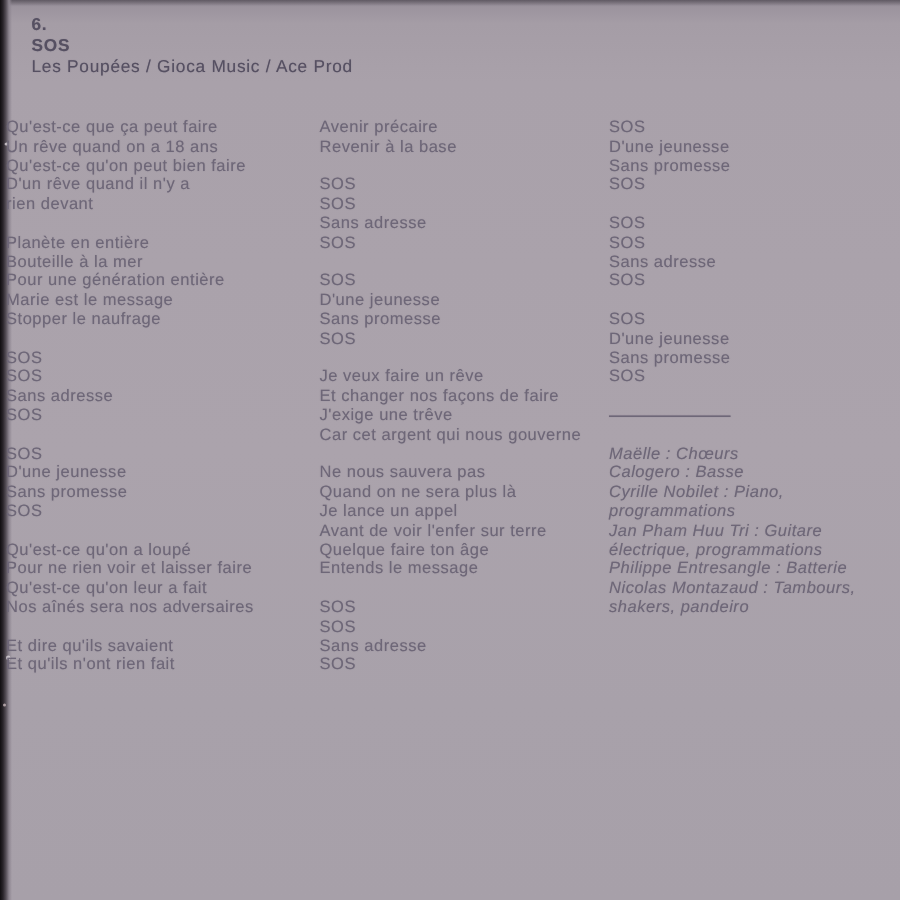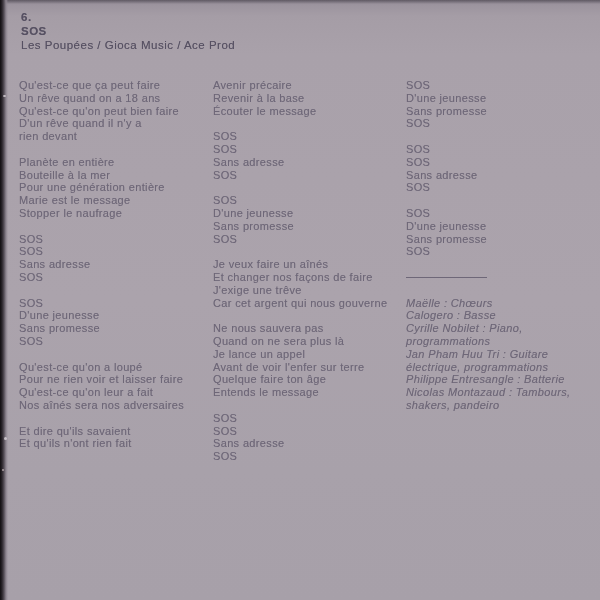--- a/index.html
+++ b/index.html
@@ -35,21 +35,21 @@
     white-space:nowrap;
   }
   .header .bold{font-weight:bold;}
 
   .col{
     position:absolute;top:79px;
     font-size:11px;line-height:12.8px;letter-spacing:.35px;
     color:#6e6778;white-space:nowrap;
     text-shadow:0 0 .6px rgba(110,103,120,.5);
   }
-  .col-1{left:19px;}
+  .col-1{left:4px;}
   .col-2{left:213px;}
   .col-3{left:406px;}
   .line{height:12.8px;}
   .credit{font-style:italic;}
   .rule-box{height:12.8px;display:flex;align-items:center;margin-bottom:12.8px;}
   .rule{width:81px;height:1px;background:#6e6778;box-shadow:0 0 .6px rgba(110,103,120,.6);}
 </style>
 </head>
 <body>
 
@@ -93,33 +93,32 @@
       <div class="line">Pour ne rien voir et laisser faire</div>
       <div class="line">Qu'est-ce qu'on leur a fait</div>
       <div class="line">Nos aînés sera nos adversaires</div>
       <div class="line blank">&nbsp;</div>
       <div class="line">Et dire qu'ils savaient</div>
       <div class="line">Et qu'ils n'ont rien fait</div>
     </div>
   <div class="col col-2">
       <div class="line">Avenir précaire</div>
       <div class="line">Revenir à la base</div>
-      <div class="line">Écouter le message</div>
       <div class="line blank">&nbsp;</div>
       <div class="line">SOS</div>
       <div class="line">SOS</div>
       <div class="line">Sans adresse</div>
       <div class="line">SOS</div>
       <div class="line blank">&nbsp;</div>
       <div class="line">SOS</div>
       <div class="line">D'une jeunesse</div>
       <div class="line">Sans promesse</div>
       <div class="line">SOS</div>
       <div class="line blank">&nbsp;</div>
-      <div class="line">Je veux faire un aînés</div>
+      <div class="line">Je veux faire un rêve</div>
       <div class="line">Et changer nos façons de faire</div>
       <div class="line">J'exige une trêve</div>
       <div class="line">Car cet argent qui nous gouverne</div>
       <div class="line blank">&nbsp;</div>
       <div class="line">Ne nous sauvera pas</div>
       <div class="line">Quand on ne sera plus là</div>
       <div class="line">Je lance un appel</div>
       <div class="line">Avant de voir l'enfer sur terre</div>
       <div class="line">Quelque faire ton âge</div>
       <div class="line">Entends le message</div>

